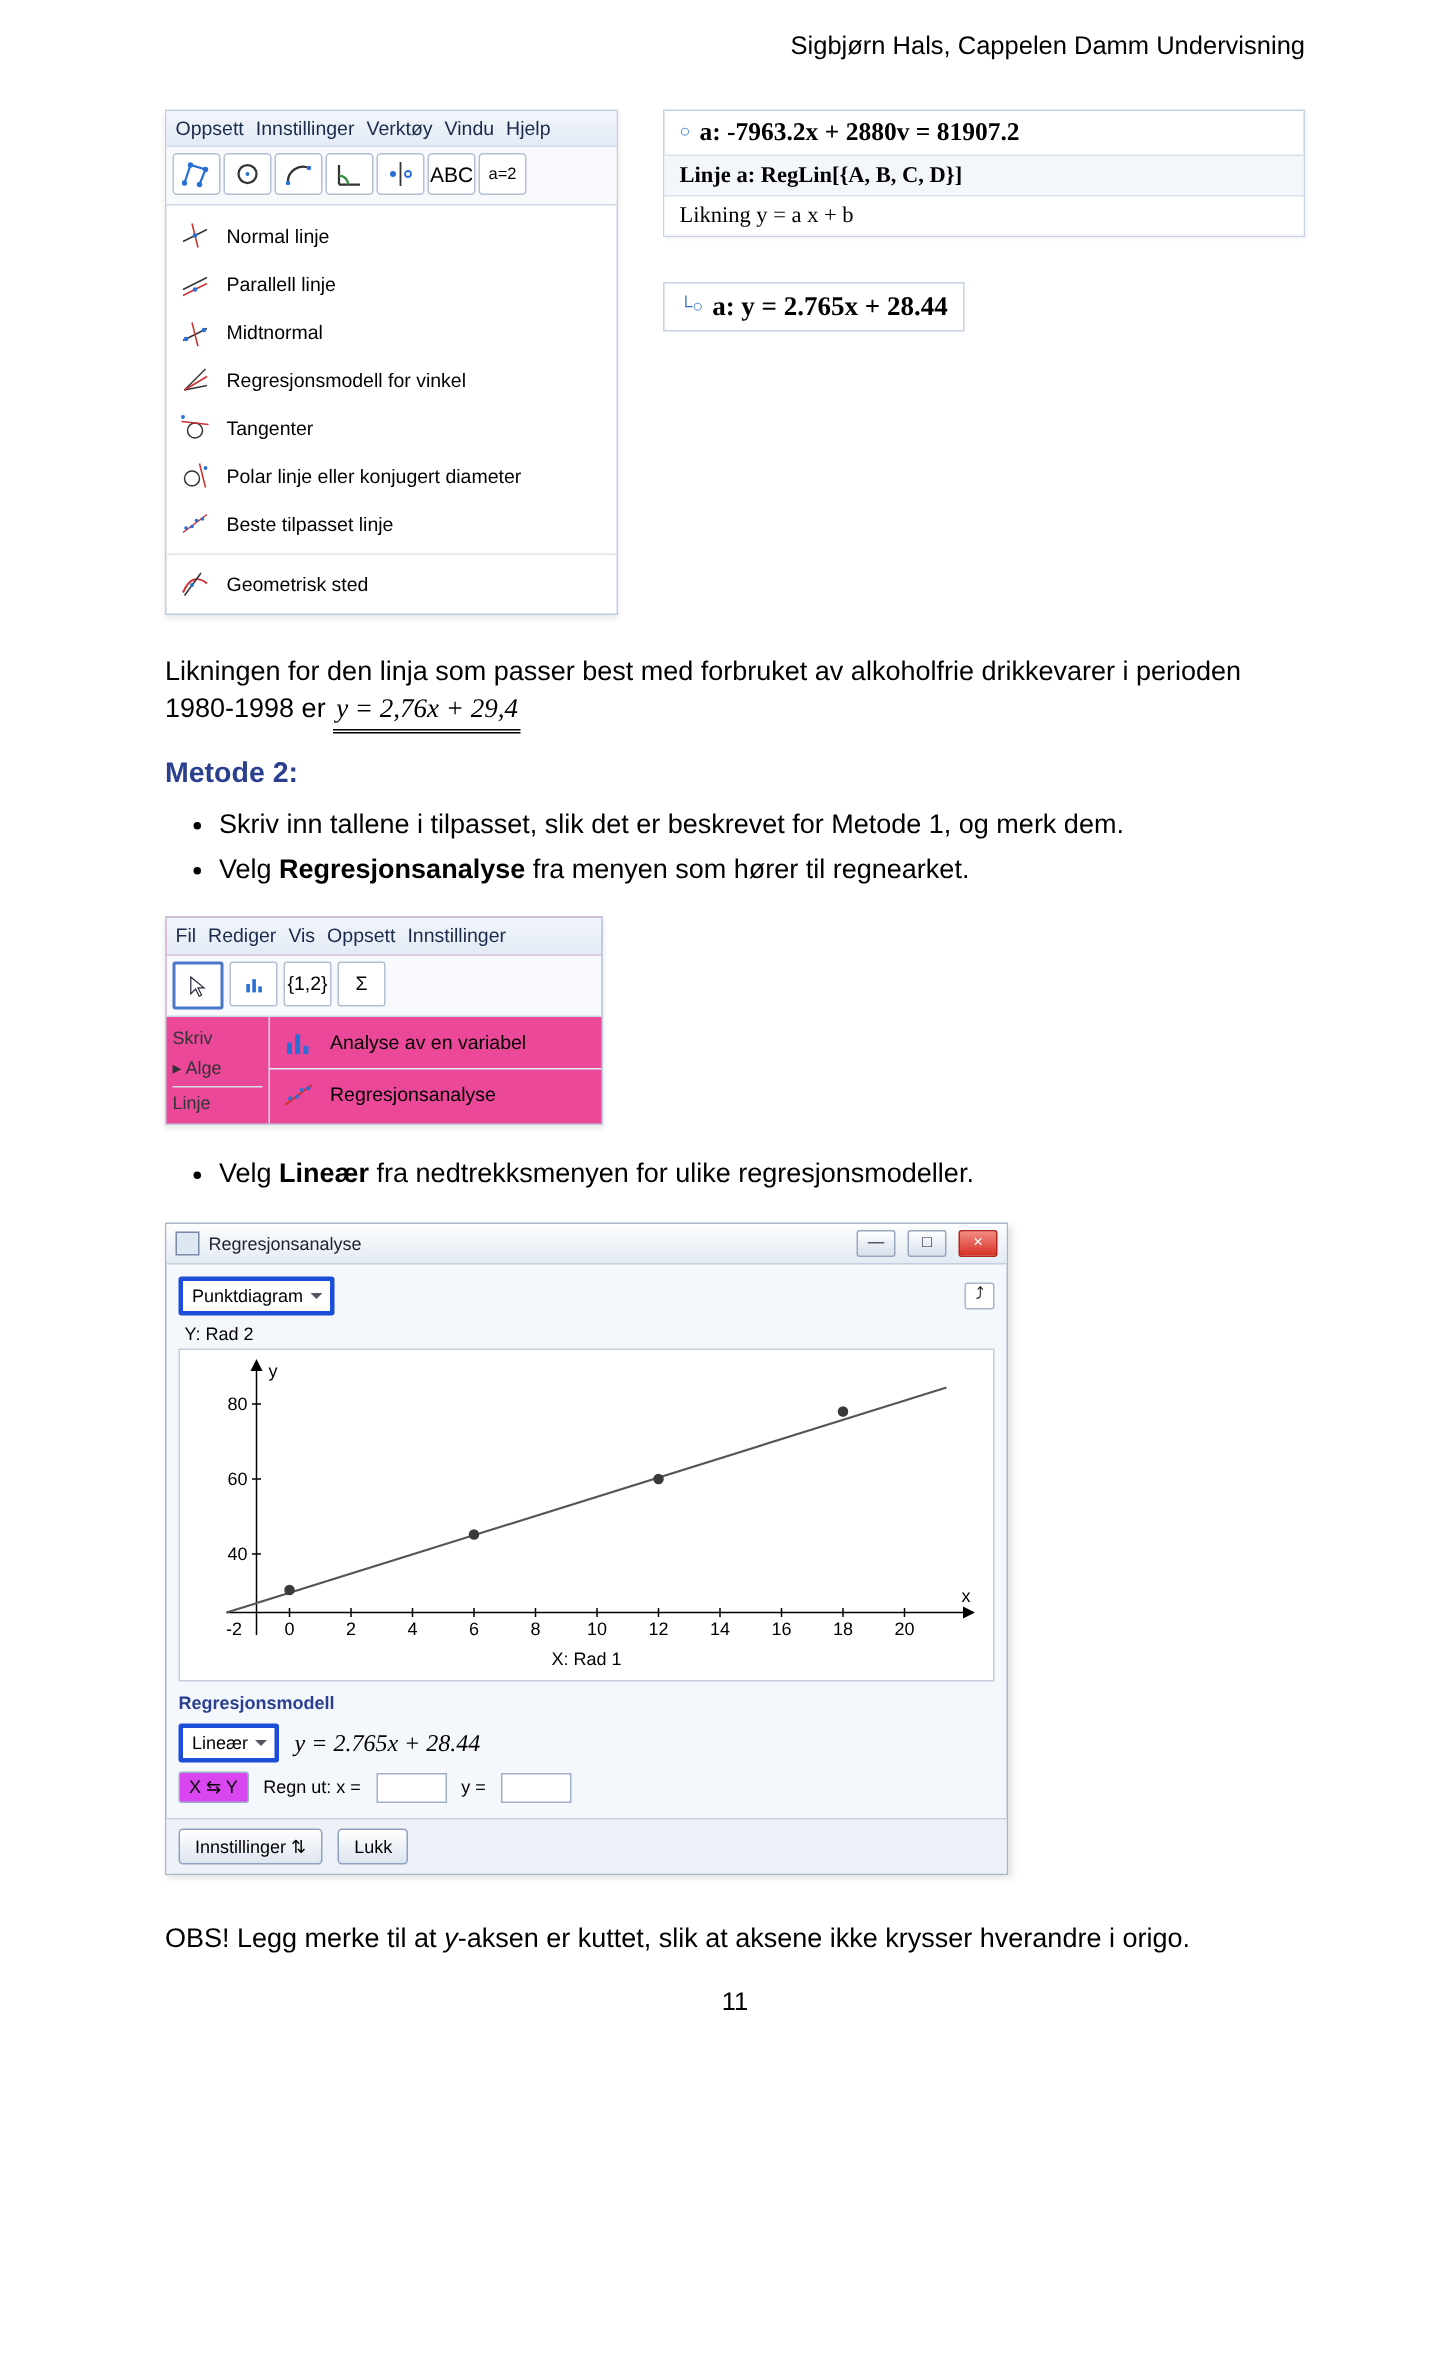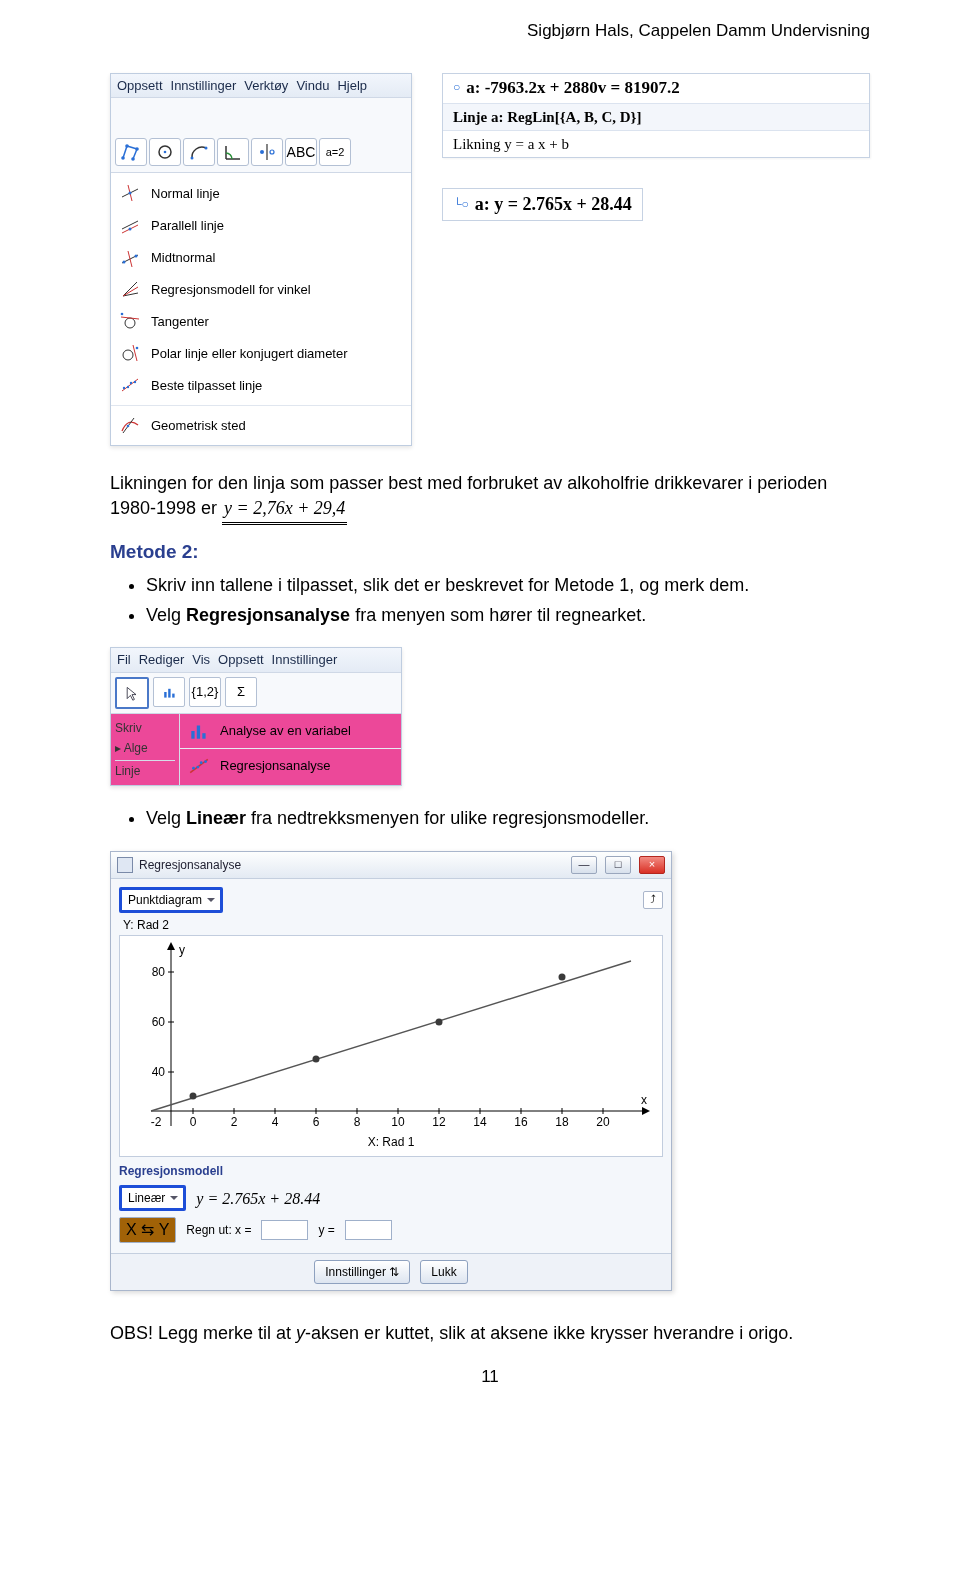--- a/index.html
+++ b/index.html
@@ -52,21 +52,20 @@
     border-bottom:1px solid #cfd8e6;
     background:#f7f9fc;
   }
   .ggb-tool{
     width:30px;height:26px;
     border:1px solid #b3c0d4;
     background:#fff;
     border-radius:3px;
     display:flex;align-items:center;justify-content:center;
     font-size:14px;
-    margin-top:36px;
   }
   .ggb-tool svg{width:20px;height:20px}
   .ggb-list{padding:4px 0}
   .ggb-item{
     display:flex;align-items:center;
     gap:10px;
     padding:5px 8px;
     font-size:13px;
   }
   .ggb-item:last-child{border-top:1px solid #e0e6ef;margin-top:4px;padding-top:8px}
@@ -178,23 +177,23 @@
     border:1px solid #c2cdde;
     height:220px;
     position:relative;
     margin-bottom:6px;
   }
   .chart svg{position:absolute;inset:0;width:100%;height:100%}
 
   .reg-row{display:flex;align-items:center;gap:10px;margin-top:6px;font-size:12px}
   .reg-formula{font-family:"Times New Roman",serif;font-style:italic;font-size:16px}
   .reg-input{width:45px;height:18px;border:1px solid #9fb0ca;background:#fff}
-  .swap-btn{border:1px solid #9fb0ca;background:#a16207;padding:1px 6px;font-size:16px;border-radius:2px}
-
-  .regwin-footer{display:flex;justify-content:center;gap:10px;padding:6px 8px;border-top:1px solid #c4cfdf;background:#eef2f8}
+  .swap-btn{border:1px solid #9fb0ca;background:#d946ef;padding:1px 6px;font-size:12px;border-radius:2px}
+
+  .regwin-footer{display:flex;justify-content:flex-start;gap:10px;padding:6px 8px;border-top:1px solid #c4cfdf;background:#eef2f8}
   .btn{border:1px solid #8ea1bf;border-radius:3px;background:linear-gradient(#fff,#dde5f0);padding:3px 10px;font-size:12px}
 
   .page-num{text-align:center;font-size:17px;margin-top:20px}
 </style>
 </head>
 <body>
 
 <div class="page">
   <div class="page-header">Sigbjørn Hals, Cappelen Damm Undervisning</div>
 

